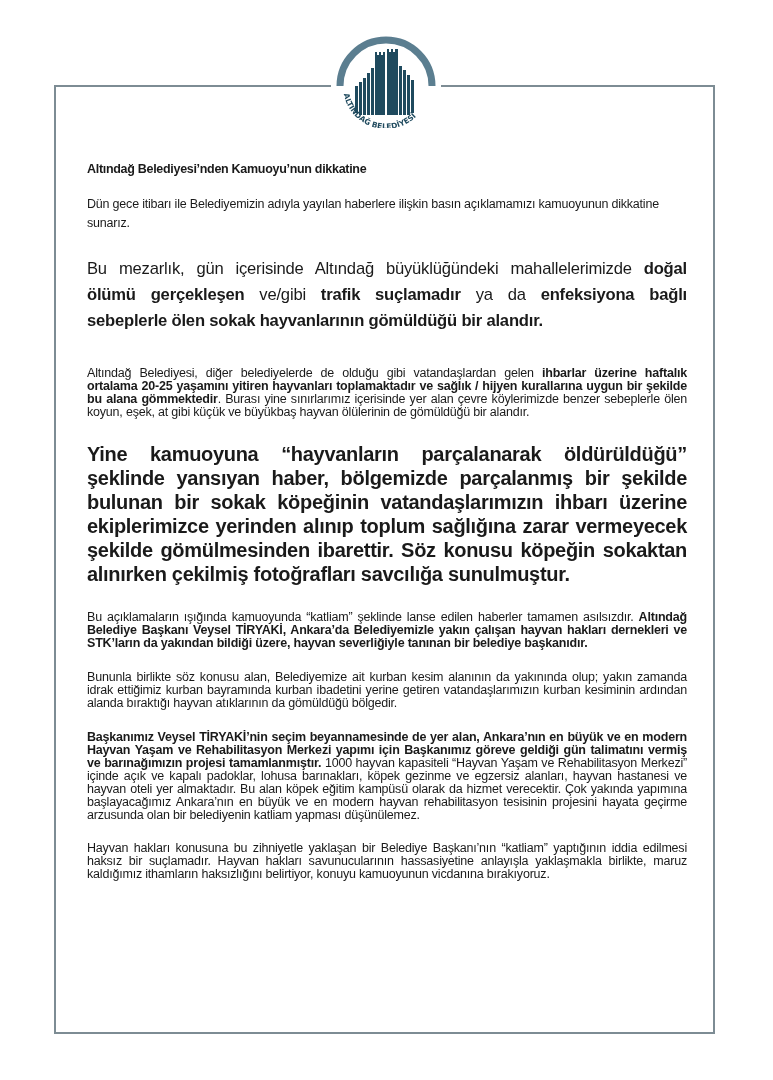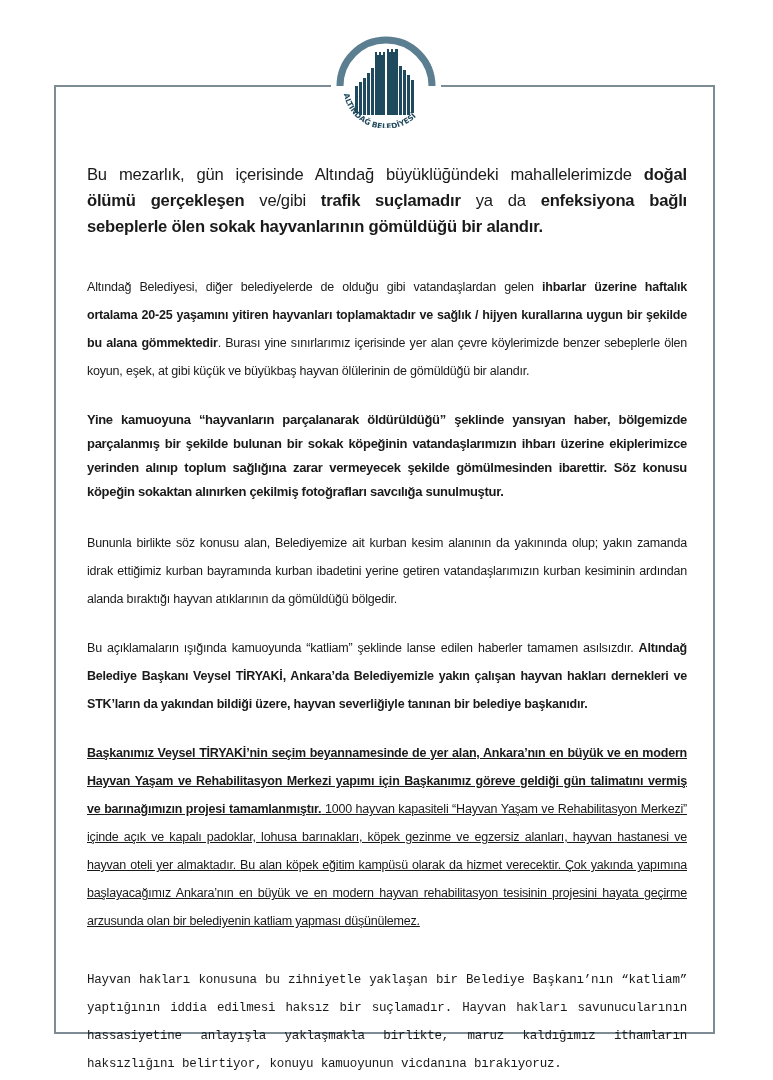--- a/index.html
+++ b/index.html
@@ -9,27 +9,27 @@
            border:2px solid #7d8c94; box-sizing:border-box; background:#fff; }
   .logo-wrap { position:absolute; left:331px; top:28px; width:110px; height:100px;
                background:#fff; z-index:2; }
   .content { position:absolute; left:87px; top:162px; width:600px; }
   p { margin:0; }
   .title { font-weight:bold; font-size:12.5px; letter-spacing:-0.3px; margin-bottom:19px; }
   .intro { font-size:12.5px; line-height:19px; margin-bottom:23px; letter-spacing:-0.2px; }
   .big { font-size:16.6px; line-height:26px; text-align:justify; letter-spacing:-0.2px; }
   .big.p1 { margin-bottom:21px; }
   .big.p2 { margin-bottom:33px; }
-  .med { font-size:12.5px; line-height:28px; text-align:justify; letter-spacing:-0.2px; }
+  .med { font-size:12.5px; line-height:13px; text-align:justify; letter-spacing:-0.2px; }
   .med.p3 { margin-bottom:23px; }
-  .bigbold { font-size:13px; line-height:24px; font-weight:bold; text-align:justify; letter-spacing:-0.3px; margin-bottom:25px; }
+  .bigbold { font-size:20px; line-height:24px; font-weight:bold; text-align:justify; letter-spacing:-0.3px; margin-bottom:25px; }
   .med.p5 { margin-bottom:21px; }
   .med.p6 { margin-bottom:21px; }
-  .med.p7 { margin-bottom:31px;text-decoration:underline; }
-  .med.p8 { margin-bottom:9px;font-family:Liberation Mono, monospace; }
+  .med.p7 { margin-bottom:20px; }
+  .med.p8 { margin-bottom:9px; }
   b { font-weight:bold; }
 </style>
 </head>
 <body>
 
 <div class="frame"></div>
 
 <div class="logo-wrap">
   <svg width="110" height="100" viewBox="0 0 110 100">
     <defs>
@@ -59,29 +59,31 @@
       <rect x="76" y="47" width="3" height="40"></rect>
       <rect x="80" y="52" width="3" height="33"></rect>
     </g>
     <text font-family="DejaVu Sans, sans-serif" font-size="7.5" font-weight="bold" fill="#1f4a5e">
       <textPath href="#txtArc" startOffset="6%">ALTINDAĞ BELEDİYESİ</textPath>
     </text>
   </svg>
 </div>
 
 <div class="content">
+  <p class="title">Altındağ Belediyesi’nden Kamuoyu’nun dikkatine</p>
+  <p class="intro">Dün gece itibarı ile Belediyemizin adıyla yayılan haberlere ilişkin basın açıklamamızı kamuoyunun dikkatine sunarız.</p>
 
 
   <p class="big p2"><span>Bu mezarlık, gün içerisinde Altındağ büyüklüğündeki mahallelerimizde </span><b>doğal ölümü gerçekleşen</b><span> ve/gibi </span><b>trafik suçlamadır</b><span> ya da </span><b>enfeksiyona bağlı sebeplerle ölen sokak hayvanlarının gömüldüğü bir alandır.</b></p>
 
   <p class="med p3"><span>Altındağ Belediyesi, diğer belediyelerde de olduğu gibi vatandaşlardan gelen </span><b>ihbarlar üzerine haftalık ortalama 20-25 yaşamını yitiren hayvanları toplamaktadır ve sağlık / hijyen kurallarına uygun bir şekilde bu alana gömmektedir</b><span>. Burası yine sınırlarımız içerisinde yer alan çevre köylerimizde benzer sebeplerle ölen koyun, eşek, at gibi küçük ve büyükbaş hayvan ölülerinin de gömüldüğü bir alandır.</span></p>
 
   <p class="bigbold">Yine kamuoyuna “hayvanların parçalanarak öldürüldüğü” şeklinde yansıyan haber, bölgemizde parçalanmış bir şekilde bulunan bir sokak köpeğinin vatandaşlarımızın ihbarı üzerine ekiplerimizce yerinden alınıp toplum sağlığına zarar vermeyecek şekilde gömülmesinden ibarettir. Söz konusu köpeğin sokaktan alınırken çekilmiş fotoğrafları savcılığa sunulmuştur.</p>
 
+  <p class="med p6"><span>Bu açıklamaların ışığında kamuoyunda “katliam” şeklinde lanse edilen haberler tamamen asılsızdır. </span><b>Altındağ Belediye Başkanı Veysel TİRYAKİ, Ankara’da Belediyemizle yakın çalışan hayvan hakları dernekleri ve STK’ların da yakından bildiği üzere, hayvan severliğiyle tanınan bir belediye başkanıdır.</b></p>
+
   <p class="med p5">Bununla birlikte söz konusu alan, Belediyemize ait kurban kesim alanının da yakınında olup; yakın zamanda idrak ettiğimiz kurban bayramında kurban ibadetini yerine getiren vatandaşlarımızın kurban kesiminin ardından alanda bıraktığı hayvan atıklarının da gömüldüğü bölgedir.</p>
-
-  <p class="med p6"><span>Bu açıklamaların ışığında kamuoyunda “katliam” şeklinde lanse edilen haberler tamamen asılsızdır. </span><b>Altındağ Belediye Başkanı Veysel TİRYAKİ, Ankara’da Belediyemizle yakın çalışan hayvan hakları dernekleri ve STK’ların da yakından bildiği üzere, hayvan severliğiyle tanınan bir belediye başkanıdır.</b></p>
 
   <p class="med p7"><b>Başkanımız Veysel TİRYAKİ’nin seçim beyannamesinde de yer alan, Ankara’nın en büyük ve en modern Hayvan Yaşam ve Rehabilitasyon Merkezi yapımı için Başkanımız göreve geldiği gün talimatını vermiş ve barınağımızın projesi tamamlanmıştır.</b><span> 1000 hayvan kapasiteli “Hayvan Yaşam ve Rehabilitasyon Merkezi” içinde açık ve kapalı padoklar, lohusa barınakları, köpek gezinme ve egzersiz alanları, hayvan hastanesi ve hayvan oteli yer almaktadır. Bu alan köpek eğitim kampüsü olarak da hizmet verecektir. Çok yakında yapımına başlayacağımız Ankara’nın en büyük ve en modern hayvan rehabilitasyon tesisinin projesini hayata geçirme arzusunda olan bir belediyenin katliam yapması düşünülemez.</span></p>
 
   <p class="med p8">Hayvan hakları konusuna bu zihniyetle yaklaşan bir Belediye Başkanı’nın “katliam” yaptığının iddia edilmesi haksız bir suçlamadır. Hayvan hakları savunucularının hassasiyetine anlayışla yaklaşmakla birlikte, maruz kaldığımız ithamların haksızlığını belirtiyor, konuyu kamuoyunun vicdanına bırakıyoruz.</p>
 
 </div>
 
 </body></html>

